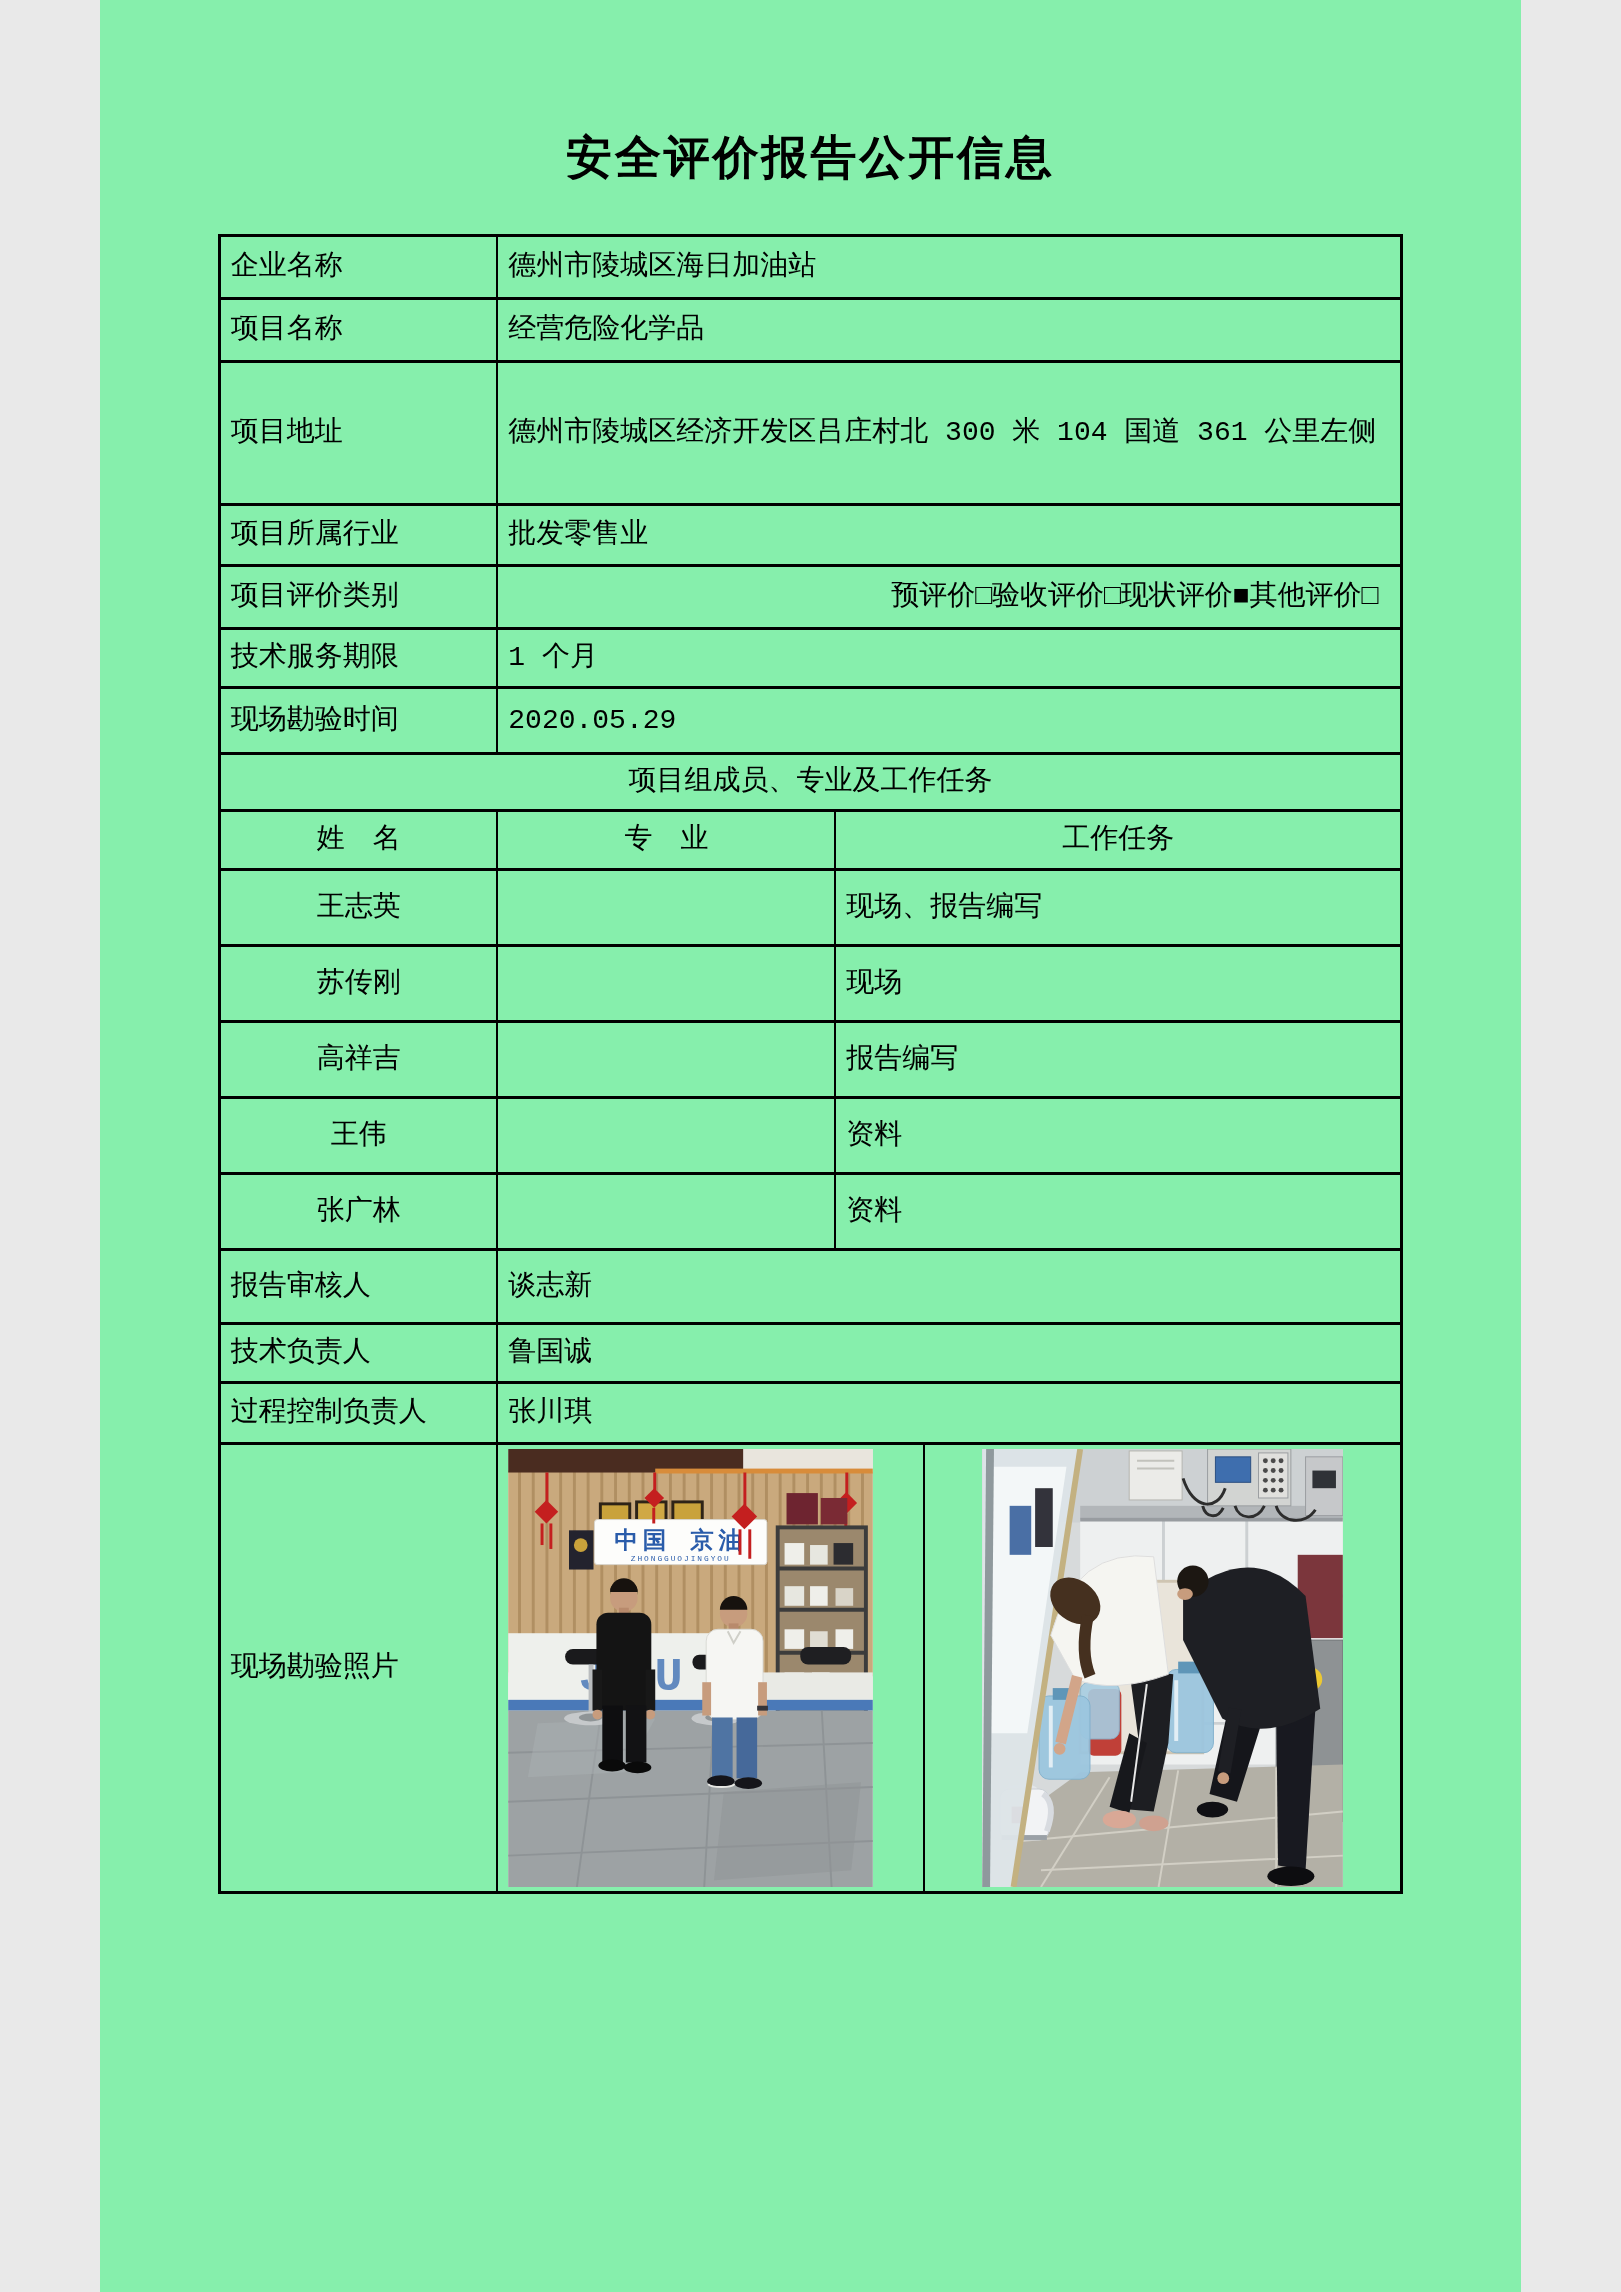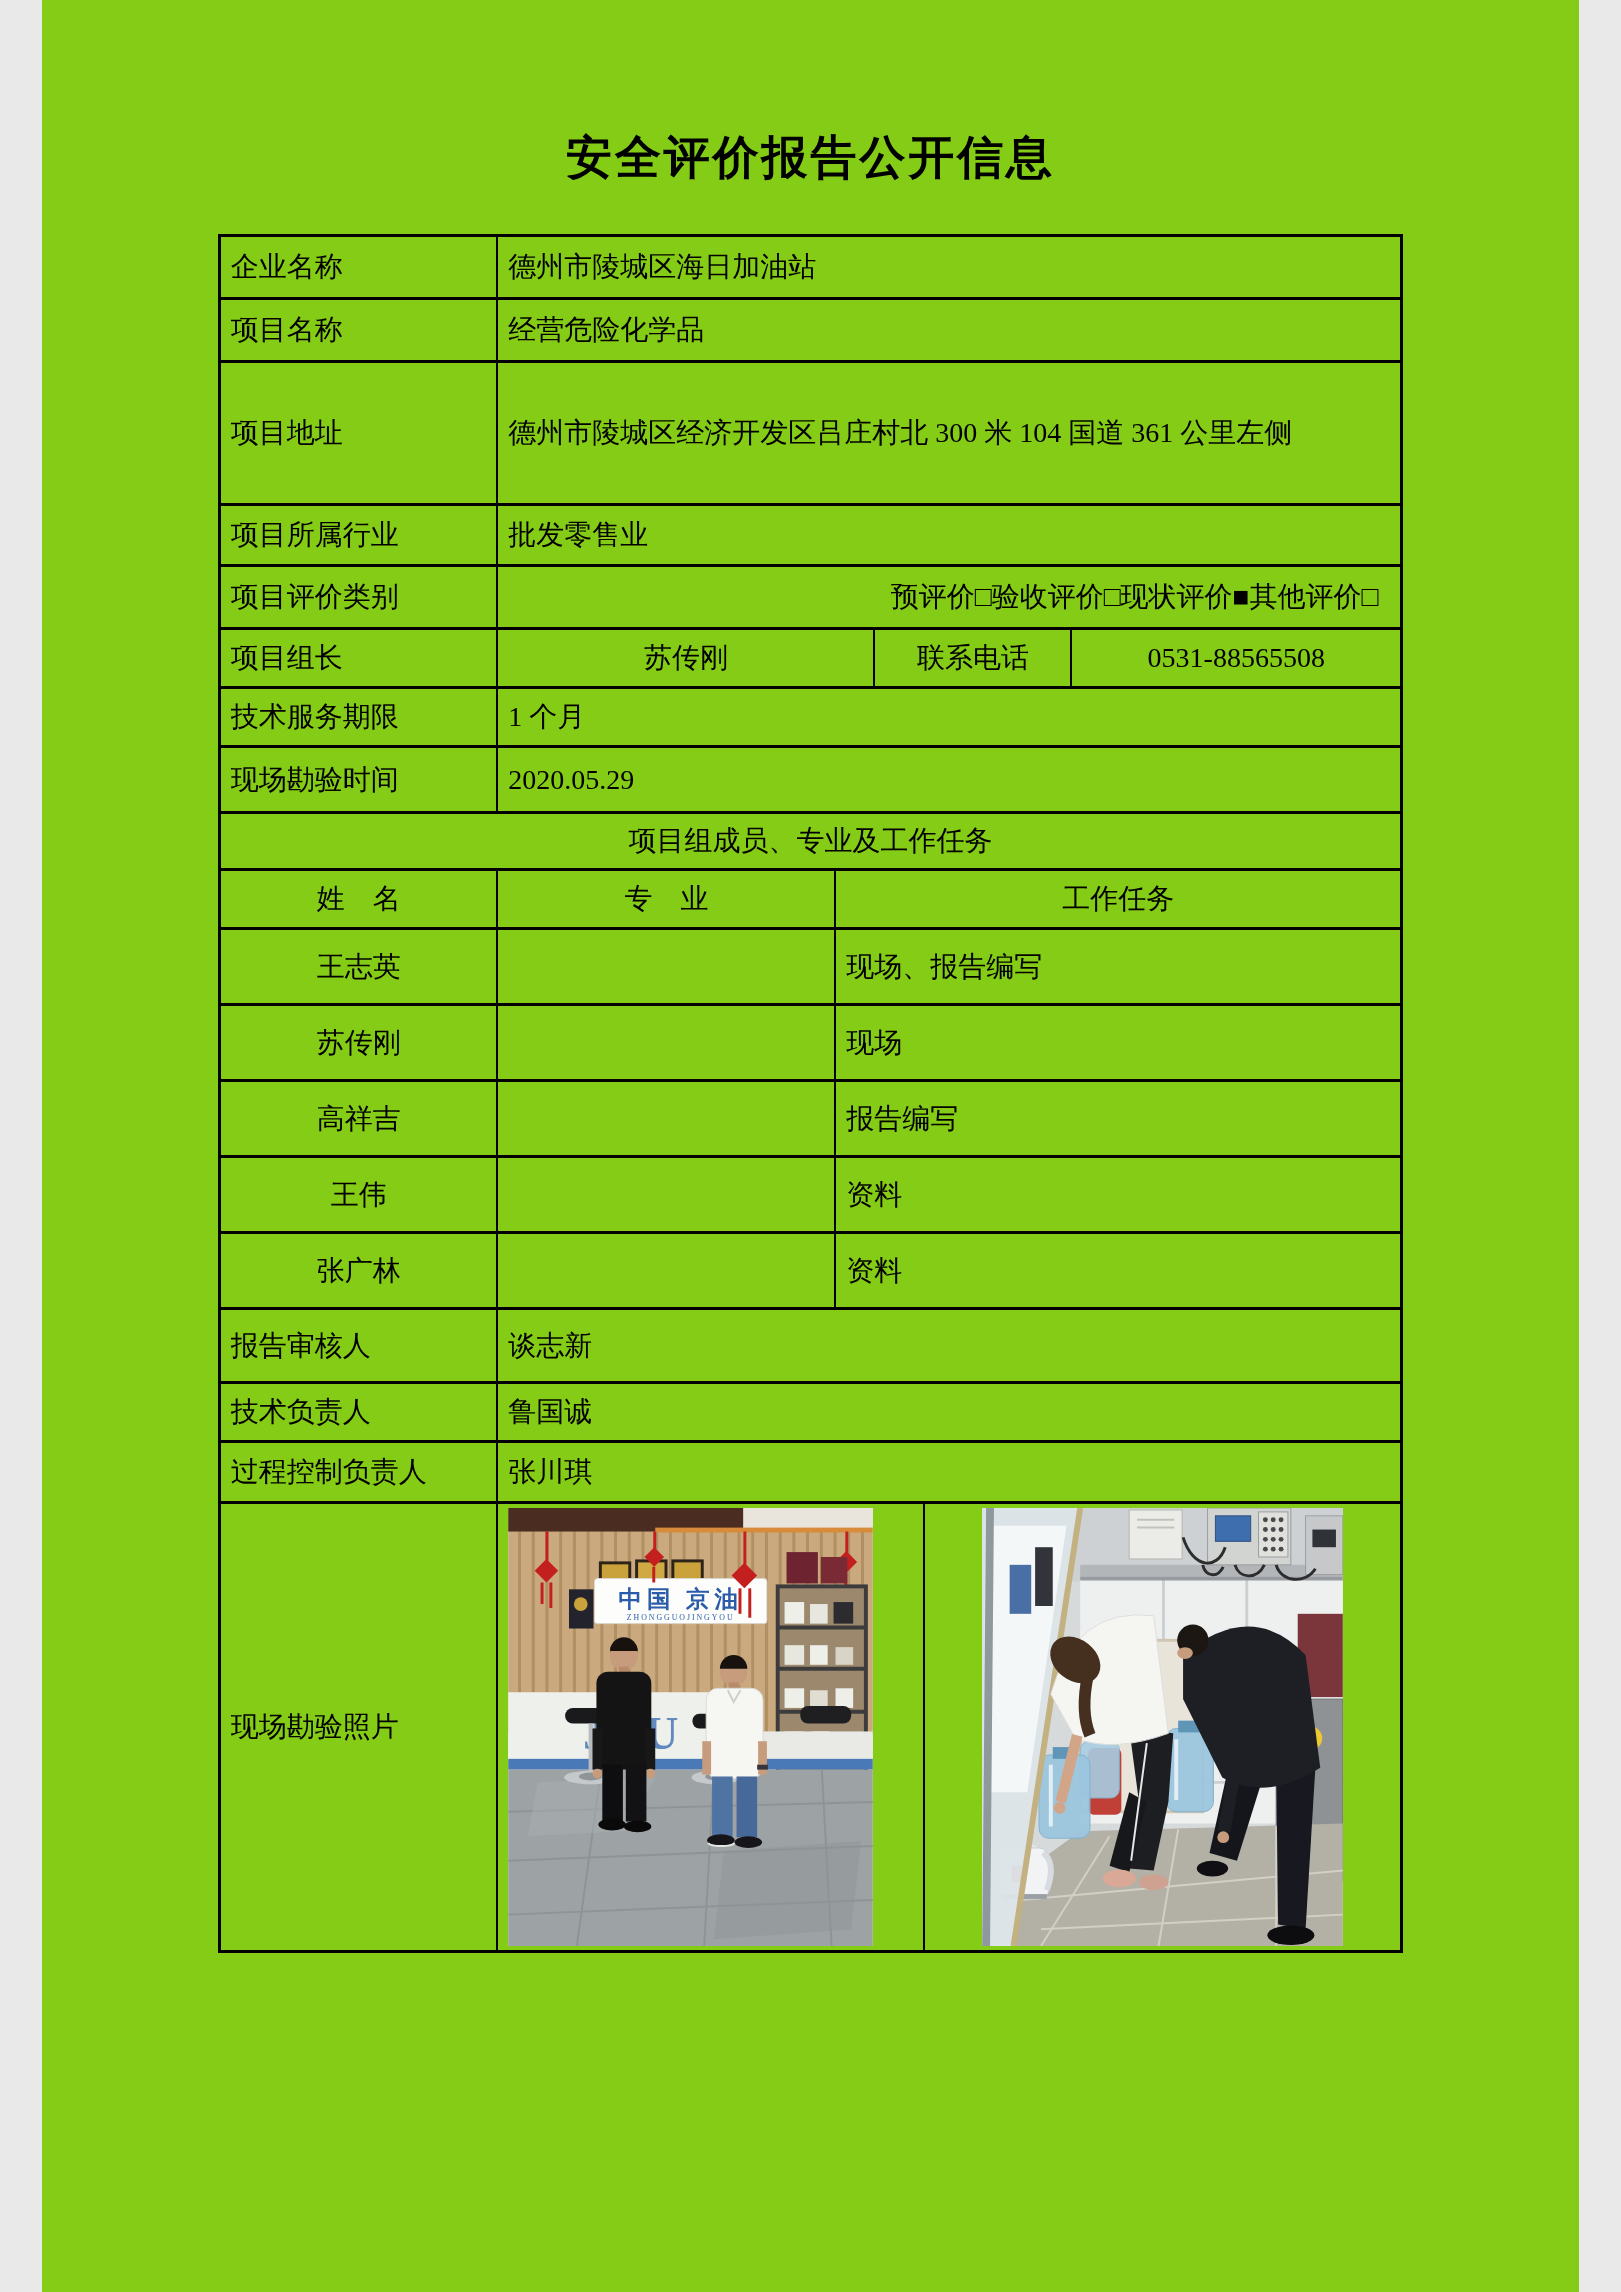--- a/index.html
+++ b/index.html
@@ -1,18 +1,18 @@
 <!DOCTYPE html>
 <html><head>
 <meta charset="utf-8">
 <style>
   html,body{margin:0;padding:0;background:#e9e9e9;}
   .page{
-    width:1537px;height:2293px;background:#84cc16;margin:0 auto;
-    font-family:Liberation Serif, serif;color:#000;
+    width:1421px;height:2293px;background:#86efac;margin:0 auto;
+    font-family:Liberation Mono, monospace;color:#000;
     position:relative;overflow:hidden;
   }
   .doc-title{
     margin:0;padding-top:127px;text-align:center;
     font-size:46px;font-weight:700;letter-spacing:2.9px;
   }
   table.report{
     width:1183px;margin:45px auto 0;border-collapse:collapse;
     table-layout:fixed;border:3.9px solid #000;
   }
@@ -74,26 +74,20 @@
       <td colspan="5">
         <div class="eval-options">
           <span>预评价□</span>
           <span>验收评价□</span>
           <span>现状评价■</span>
           <span>其他评价□</span>
         </div>
       </td>
     </tr>
 
-    <tr style="height:59px">
-      <td class="lbl">项目组长</td>
-      <td class="ctr" colspan="2">苏传刚</td>
-      <td class="ctr" colspan="2">联系电话</td>
-      <td class="ctr">0531-88565508</td>
-    </tr>
 
     <tr style="height:59px">
       <td class="lbl">技术服务期限</td>
       <td class="val" colspan="5">1 个月</td>
     </tr>
 
     <tr style="height:66px">
       <td class="lbl">现场勘验时间</td>
       <td class="val" colspan="5">2020.05.29</td>
     </tr>

